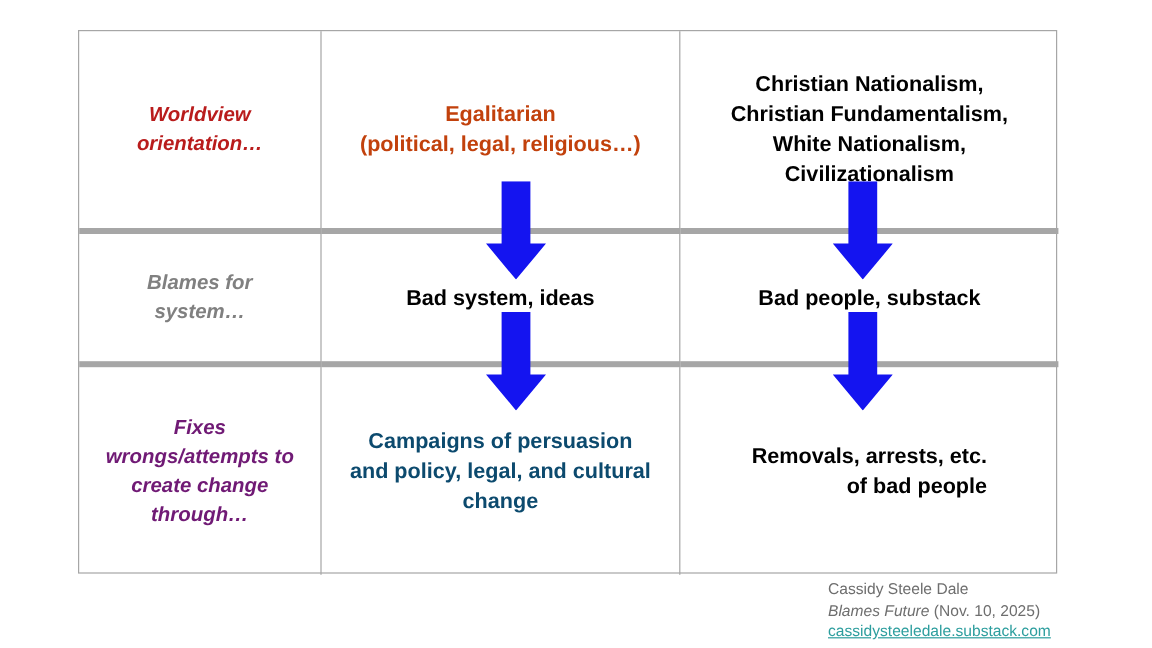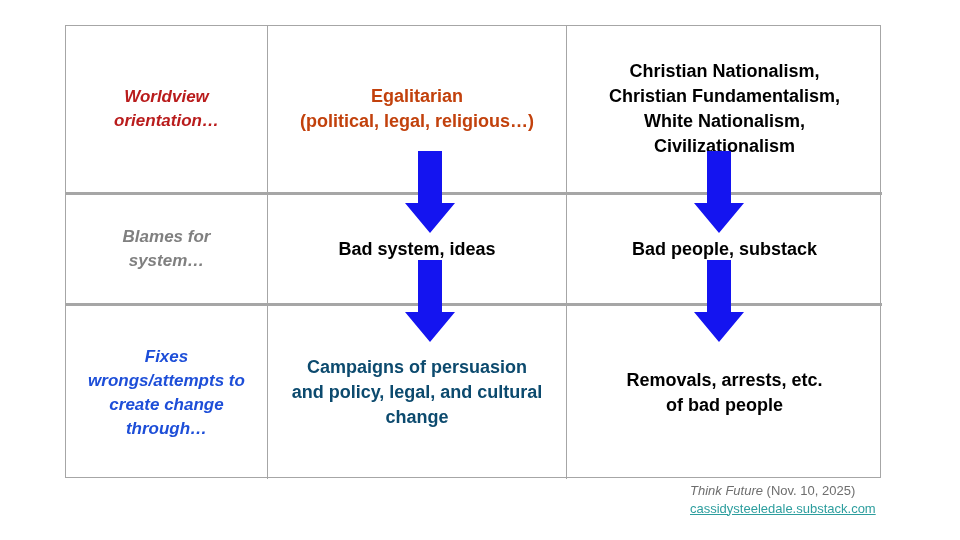--- a/index.html
+++ b/index.html
@@ -23,21 +23,21 @@
     height: 453px;
     display: grid;
     grid-template-columns: 202px 299px 315px;
     grid-template-rows: 169px 111px 173px;
     border: 1px solid #A6A6A6;
     box-sizing: border-box;
   }
   .cell {
     box-sizing: border-box;
     border-right: 1px solid #A6A6A6;
-    border-bottom: 3px solid #0ea5e9;
+    border-bottom: 5px solid #0ea5e9;
     display: flex;
     align-items: center;
     justify-content: center;
     text-align: center;
     white-space: pre-line;
     padding: 4px 8px;
   }
   .cell.last-col { border-right: none; }
   .cell.last-row { border-bottom: none; }
   .label-cell {
@@ -87,42 +87,43 @@
     <div class="cell body-cell last-col" style="border-color: rgb(166, 166, 166); color: rgb(0, 0, 0);">Christian Nationalism,
 Christian Fundamentalism,
 White Nationalism,
 Civilizationalism</div>
 
     <div class="cell label-cell" style="border-color: rgb(166, 166, 166); color: rgb(128, 128, 128);">Blames for
 system…</div>
     <div class="cell body-cell" style="border-color: rgb(166, 166, 166); color: rgb(0, 0, 0);">Bad system, ideas</div>
     <div class="cell body-cell last-col" style="border-color: rgb(166, 166, 166); color: rgb(0, 0, 0);">Bad people, substack</div>
 
-    <div class="cell label-cell last-row" style="border-color: rgb(166, 166, 166); color: #1d4ed8;">Fixes
+    <div class="cell label-cell last-row" style="border-color: rgb(166, 166, 166); color: #701a75;">Fixes
 wrongs/attempts to
 create change
 through…</div>
     <div class="cell body-cell last-row" style="border-color: rgb(166, 166, 166); color: #0c4a6e;">Campaigns of persuasion
 and policy, legal, and cultural
 change</div>
-    <div class="cell body-cell last-col last-row" style="border-color: rgb(166, 166, 166); color: rgb(0, 0, 0);">Removals, arrests, etc.
+    <div class="cell body-cell last-col last-row" style="border-color: rgb(166, 166, 166); color: rgb(0, 0, 0); text-align: right;">Removals, arrests, etc.
 of bad people</div>
   </div>
 
   <svg class="flow-arrow" style="left:405px; top:151px;" viewBox="0 0 50 82">
     <polygon points="13,0 37,0 37,52 50,52 25,82 0,52 13,52" fill="#1414F0"></polygon>
   </svg>
   <svg class="flow-arrow" style="left:694px; top:151px;" viewBox="0 0 50 82">
     <polygon points="13,0 37,0 37,52 50,52 25,82 0,52 13,52" fill="#1414F0"></polygon>
   </svg>
   <svg class="flow-arrow" style="left:405px; top:260px;" viewBox="0 0 50 82">
     <polygon points="13,0 37,0 37,52 50,52 25,82 0,52 13,52" fill="#1414F0"></polygon>
   </svg>
   <svg class="flow-arrow" style="left:694px; top:260px;" viewBox="0 0 50 82">
     <polygon points="13,0 37,0 37,52 50,52 25,82 0,52 13,52" fill="#1414F0"></polygon>
   </svg>
 
   <div id="attribution" style="color: rgb(110, 110, 110);">
-    <div><span class="pub-title">Think Future</span><span> (Nov. 10, 2025)</span></div>
+    <div>Cassidy Steele Dale</div>
+    <div><span class="pub-title">Blames Future</span><span> (Nov. 10, 2025)</span></div>
     <div><a href="#" style="color: rgb(45, 158, 158);">cassidysteeledale.substack.com</a></div>
   </div>
 
 </div>
 
 </body></html>

